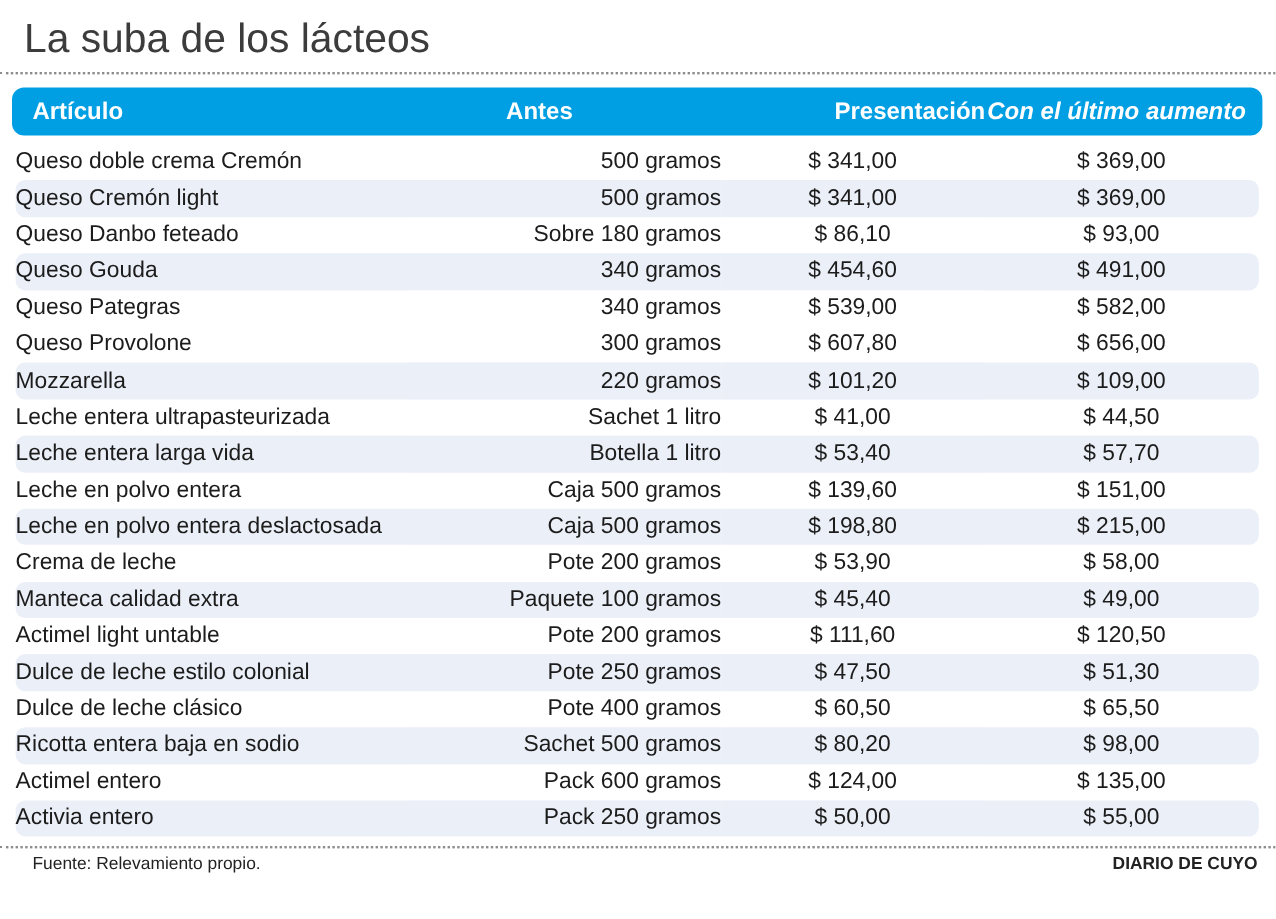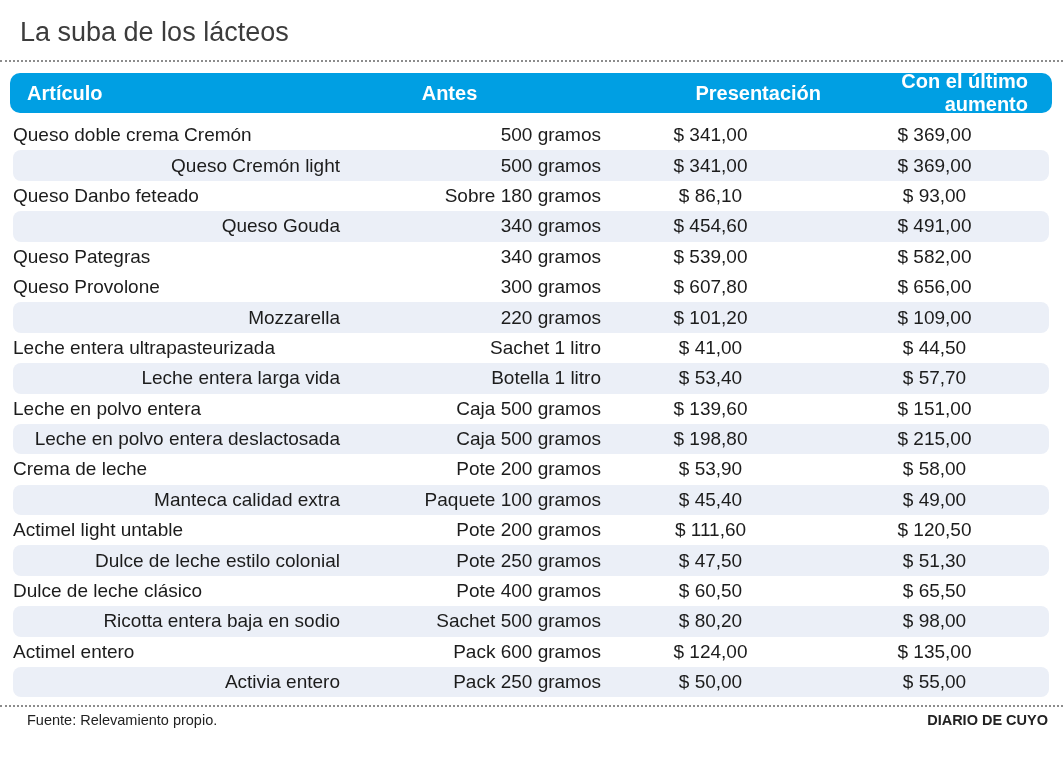--- a/index.html
+++ b/index.html
@@ -9,21 +9,21 @@
     width: 1063px;
     height: 766px;
     overflow: hidden;
     font-family: "Liberation Sans", sans-serif;
   }
   .wrap { width: 1063px; }
 
   h1.title {
     margin: 0;
     padding: 13px 0 0 20px;
-    font-size: 27px;
+    font-size: 34px;
     line-height: 38px;
     font-weight: 400;
     color: #3c3c3c;
     letter-spacing: 0;
   }
 
   .dotted {
     border-top: 2px dotted #8c8c8c;
     height: 0;
     width: 1063px;
@@ -40,21 +40,21 @@
     display: flex;
     align-items: center;
     color: #ffffff;
     font-weight: 700;
     font-size: 20px;
   }
   .header-bar .hc { display: block; }
   .header-bar .h1c { width: 330px; padding-left: 17px; box-sizing: border-box; text-align: left; }
   .header-bar .h2c { width: 262px; text-align: right; }
   .header-bar .h3c { width: 219px; text-align: center; }
-  .header-bar .h4c { width: 231px; text-align: right; padding-right: 24px; box-sizing: border-box; }
+  .header-bar .h4c { width: 231px; text-align: center; padding-right: 12px; box-sizing: border-box; font-style: italic; }
 
   table.prices {
     margin: 7px 0 0 13px;
     border-collapse: separate;
     border-spacing: 0;
     width: 1036px;
     table-layout: fixed;
     font-size: 19px;
     color: #1c1c1c;
   }
@@ -62,21 +62,21 @@
     height: 30.4px;
     padding: 0;
     vertical-align: middle;
     white-space: nowrap;
   }
   td.c1 { width: 327px; text-align: left; padding-left: 14px; }
   td.c2 { width: 261px; text-align: right; }
   td.c3 { width: 219px; text-align: center; }
   td.c4 { width: 229px; text-align: center; }
   tr.alt td { background: var(--row-alt-bg, #EBEFF7); }
-  tr.alt td.c1 { border-radius: 8px 0 0 8px; text-align: right; }
+  tr.alt td.c1 { border-radius: 8px 0 0 8px; }
   tr.alt td.c4 { border-radius: 0 8px 8px 0; }
 
   .footer {
     margin-top: 5px;
     display: flex;
     justify-content: space-between;
     align-items: baseline;
     padding: 0 15px 0 27px;
     font-size: 14.5px;
     color: #222222;

